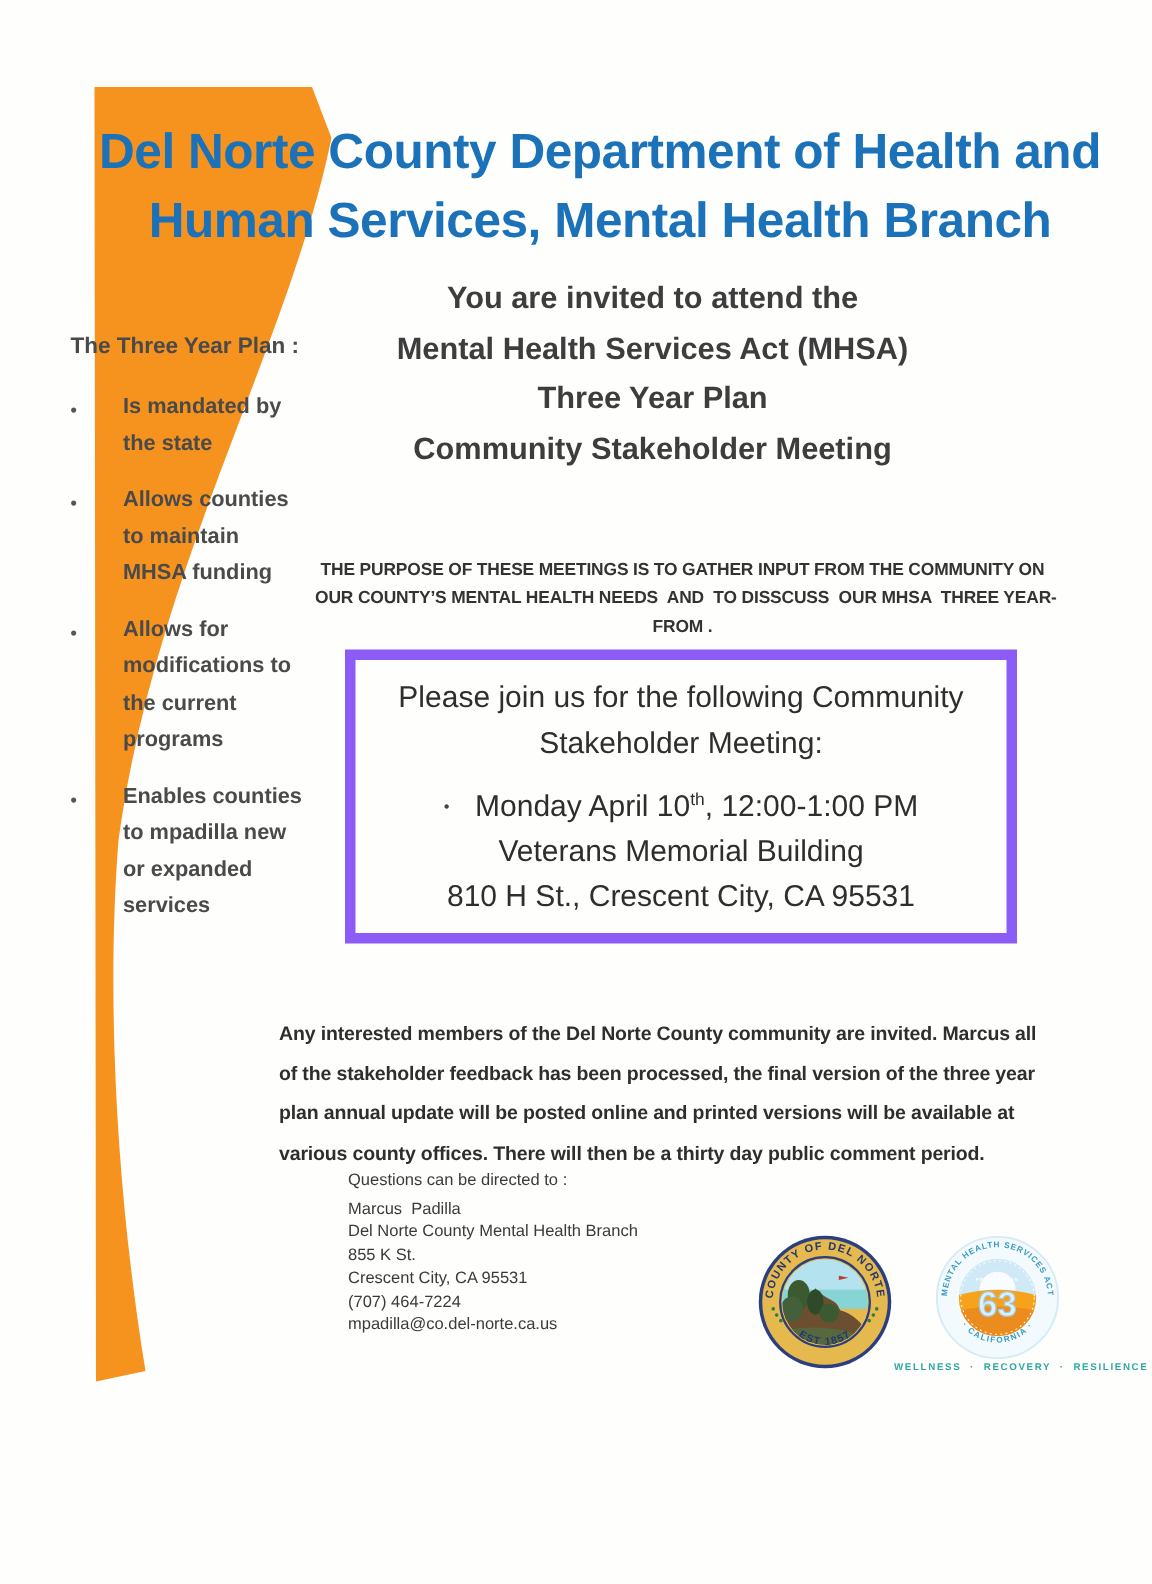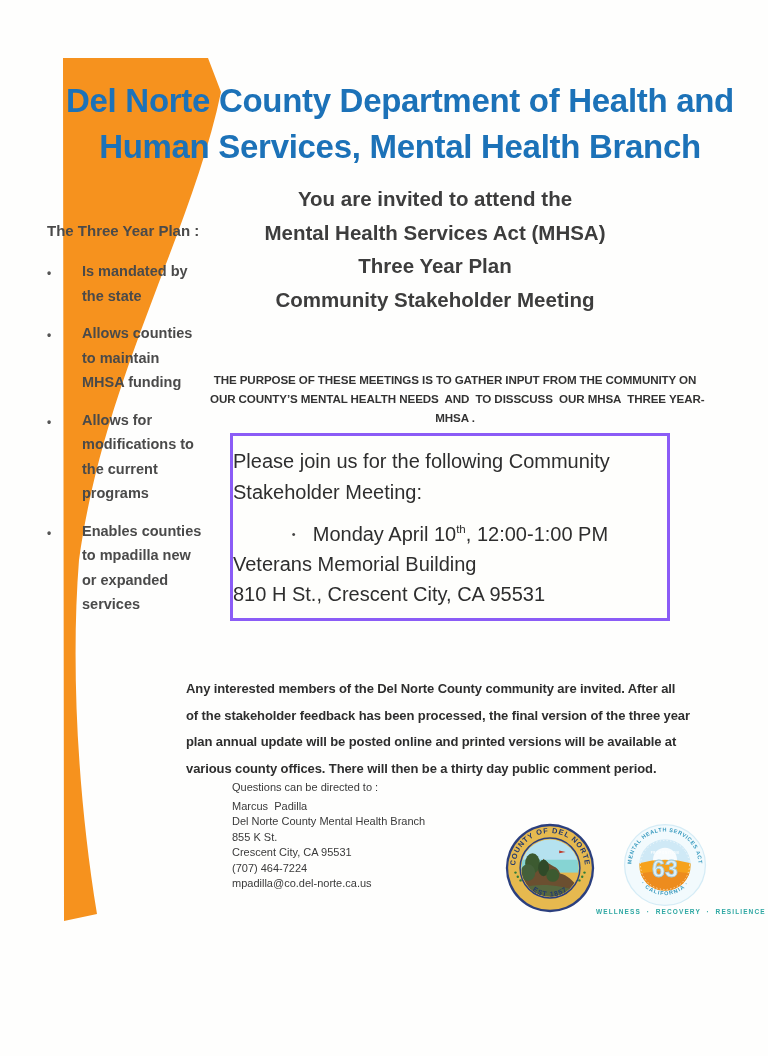--- a/index.html
+++ b/index.html
@@ -42,23 +42,23 @@
   .purpose{
     position:absolute;top:370px;left:210px;width:490px;
     text-align:center;color:#333;
     font-weight:bold;font-size:11.6px;line-height:19px;letter-spacing:-0.1px;
   }
   .pre{white-space:pre;}
 
   
   .meeting-box{
     position:absolute;top:433px;left:230px;width:434px;height:172px;
-    border:3px solid #8b5cf6;
+    border:7px solid #8b5cf6;
     background:#fefefc;
-    color:#2e2e2e;
+    text-align:center;color:#2e2e2e;
     padding-top:10px;
   }
   .mb-heading{font-size:20px;line-height:31px;}
   .mb-date{margin-top:11px;font-size:20px;line-height:30px;display:flex;justify-content:center;align-items:center;}
   .mb-date .dot{font-size:11px;margin-right:17px;color:#444;}
   .mb-line{font-size:20px;line-height:30px;}
   sup{vertical-align:super;font-size:0.58em;line-height:0;}
 
   
   .body-par{
@@ -122,36 +122,36 @@
     </div>
     <div class="s-item">
       <span class="s-bullet">•</span>
       <span class="s-text">Enables counties to mpadilla new or expanded services</span>
     </div>
   </aside>
 
   <section class="purpose">
     <div class="pre">THE PURPOSE OF THESE MEETINGS IS TO GATHER INPUT FROM THE COMMUNITY ON</div>
     <div class="pre">OUR COUNTY’S MENTAL HEALTH NEEDS  AND  TO DISSCUSS  OUR MHSA  THREE YEAR-</div>
-    <div class="pre">MHSA .</div>
+    <div class="pre">FROM .</div>
   </section>
 
   <section class="meeting-box">
     <div class="mb-heading">Please join us for the following Community</div>
     <div class="mb-heading">Stakeholder Meeting:</div>
     <div class="mb-date">
       <span class="dot">•</span>
       <span><span>Monday April 10</span><sup>th</sup><span>, 12:00-1:00 PM</span></span>
     </div>
     <div class="mb-line">Veterans Memorial Building</div>
     <div class="mb-line">810 H St., Crescent City, CA 95531</div>
   </section>
 
   <section class="body-par">
-    <span class="par-line">Any interested members of the Del Norte County community are invited. After all</span>
+    <span class="par-line">Any interested members of the Del Norte County community are invited. Marcus all</span>
     <span class="par-line">of the stakeholder feedback has been processed, the final version of the three year</span>
     <span class="par-line">plan annual update will be posted online and printed versions will be available at</span>
     <span class="par-line">various county offices. There will then be a thirty day public comment period.</span>
   </section>
 
   <section class="contact">
     <div class="contact-intro pre">Questions can be directed to :</div>
     <div class="pre">Marcus  Padilla</div>
     <div>Del Norte County Mental Health Branch</div>
     <div>855 K St.</div>

